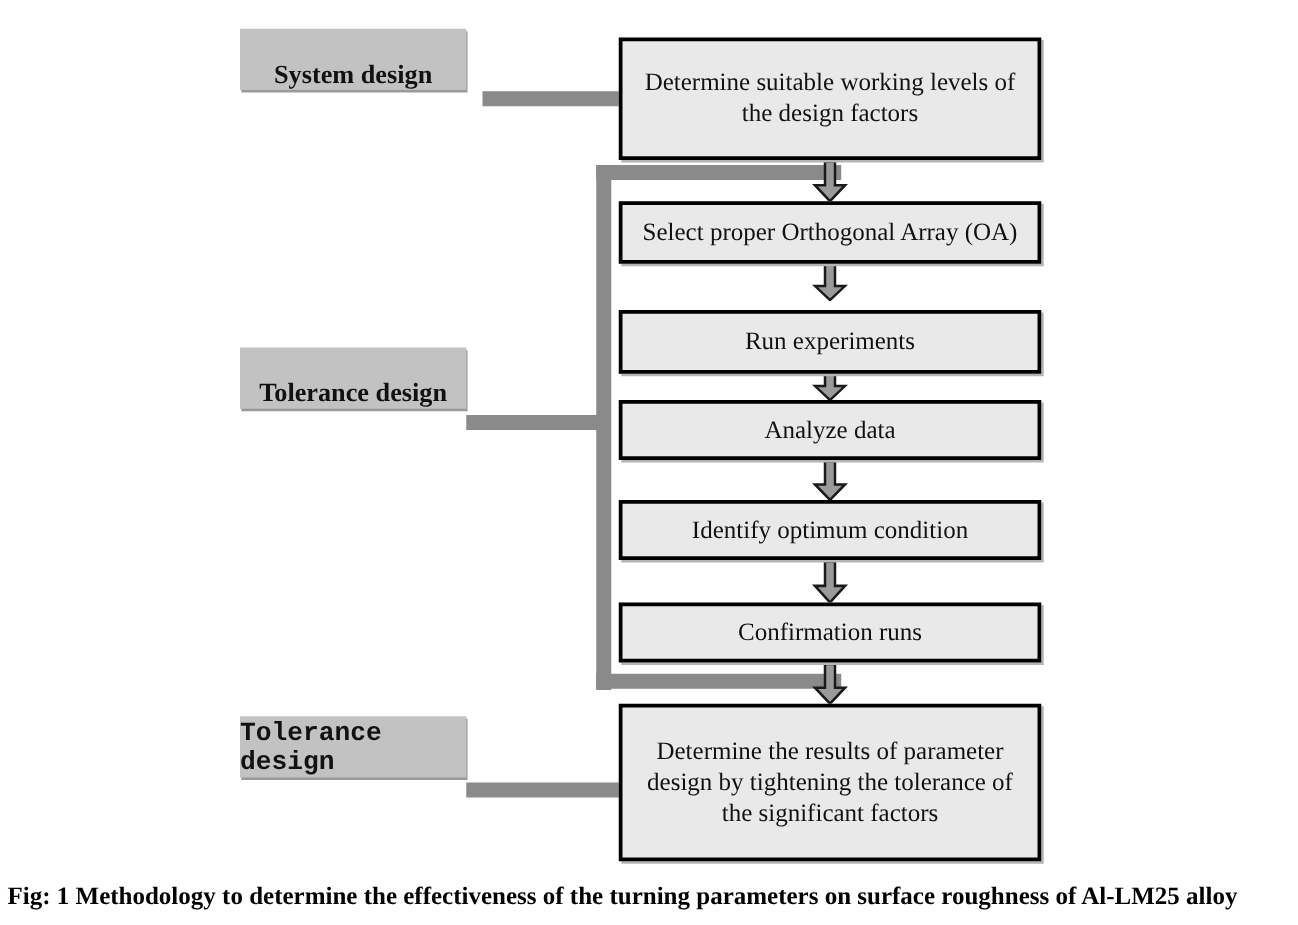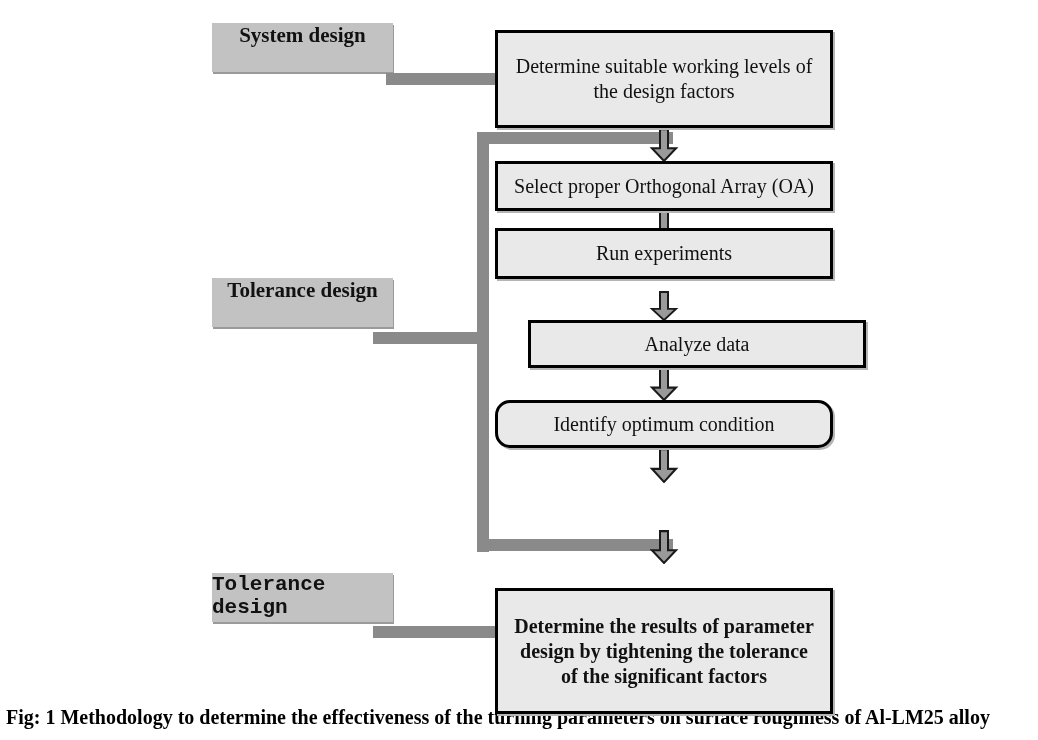--- a/index.html
+++ b/index.html
@@ -1,23 +1,23 @@
 <!DOCTYPE html>
 <html style="--label-bg: #c2c2c2; --box-bg: #e9e9e9; --box-border: #000000; --connector: #8a8a8a;"><head>
 <meta charset="utf-8">
 <style>
   html,body{margin:0;padding:0;background:#ffffff;}
   #page{position:relative;width:1038px;height:740px;background:#ffffff;
         font-family:"Liberation Serif","DejaVu Serif",serif;overflow:hidden;}
 
   .phase-label{position:absolute;width:181px;height:49px;
         background:var(--label-bg,#c2c2c2);
-        display:flex;align-items:flex-start;justify-content:center;
+        display:flex;align-items:flex-end;justify-content:center;
         font-weight:bold;font-size:21px;color:#111;
-        box-shadow:1px 2px 0 #9a9a9a;margin-left:20px;}
+        box-shadow:1px 2px 0 #9a9a9a;}
 
   .flow-box{position:absolute;left:495px;width:338px;
         background:var(--box-bg,#e9e9e9);
         border:3px solid var(--box-border,#000);
         box-sizing:border-box;
         display:flex;align-items:center;justify-content:center;
         text-align:center;font-size:20px;line-height:1.25;color:#111;
         padding:2px 6px;
         box-shadow:2px 2px 0 #b5b5b5;z-index:3;}
 
@@ -51,30 +51,33 @@
   <div class="connector" style="left:477px;top:132px;width:12px;height:420px;"></div>
   <div class="connector" style="left:477px;top:132px;width:196px;height:12px;"></div>
   <div class="connector" style="left:477px;top:539px;width:196px;height:12px;"></div>
 
   <div class="flow-box" style="top:30px;height:98px;padding:2px 14px;">
     <span>Determine suitable working levels of the design factors</span>
   </div>
   <div class="flow-box" style="top:161px;height:50px;">
     <span>Select proper Orthogonal Array (OA)</span>
   </div>
-  <div class="flow-box" style="top:228px;height:51px;text-align:right;">
+  <div class="flow-box" style="top:248px;height:51px;text-align:right;">
     <span>Run experiments</span>
   </div>
-  <div class="flow-box" style="top:320px;height:48px;margin-left:33px;">
+  <div class="flow-box" style="top:320px;height:48px;">
     <span>Analyze data</span>
   </div>
-  <div class="flow-box" style="top:400px;height:48px;border-radius:15px;">
+  <div class="flow-box" style="top:400px;height:48px;">
     <span>Identify optimum condition</span>
   </div>
-  <div class="flow-box" style="top:588px;height:126px;padding:2px 12px;font-weight:bold;">
+  <div class="flow-box" style="top:482px;height:48px;">
+    <span>Confirmation runs</span>
+  </div>
+  <div class="flow-box" style="top:563px;height:126px;padding:2px 12px;">
     <span>Determine the results of parameter design by tightening the tolerance of the significant factors</span>
   </div>
 
   <div class="flow-arrow" style="top:128px;height:34px;">
     <svg viewBox="0 0 30 32" preserveAspectRatio="none">
         <polygon points="11,1 19,1 19,19 27,19 15,31 3,19 11,19" fill="#9a9a9a" stroke="#1a1a1a" stroke-width="2"></polygon>
       </svg>
   </div>
   <div class="flow-arrow" style="top:211px;height:30px;">
     <svg viewBox="0 0 30 32" preserveAspectRatio="none">

